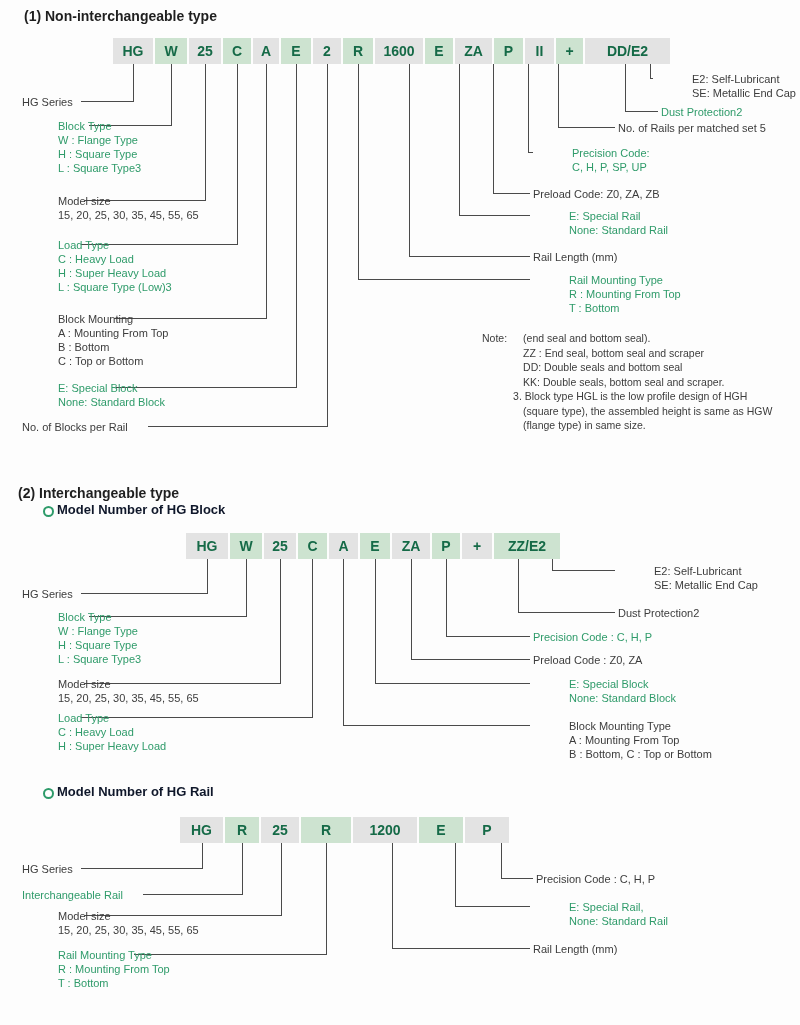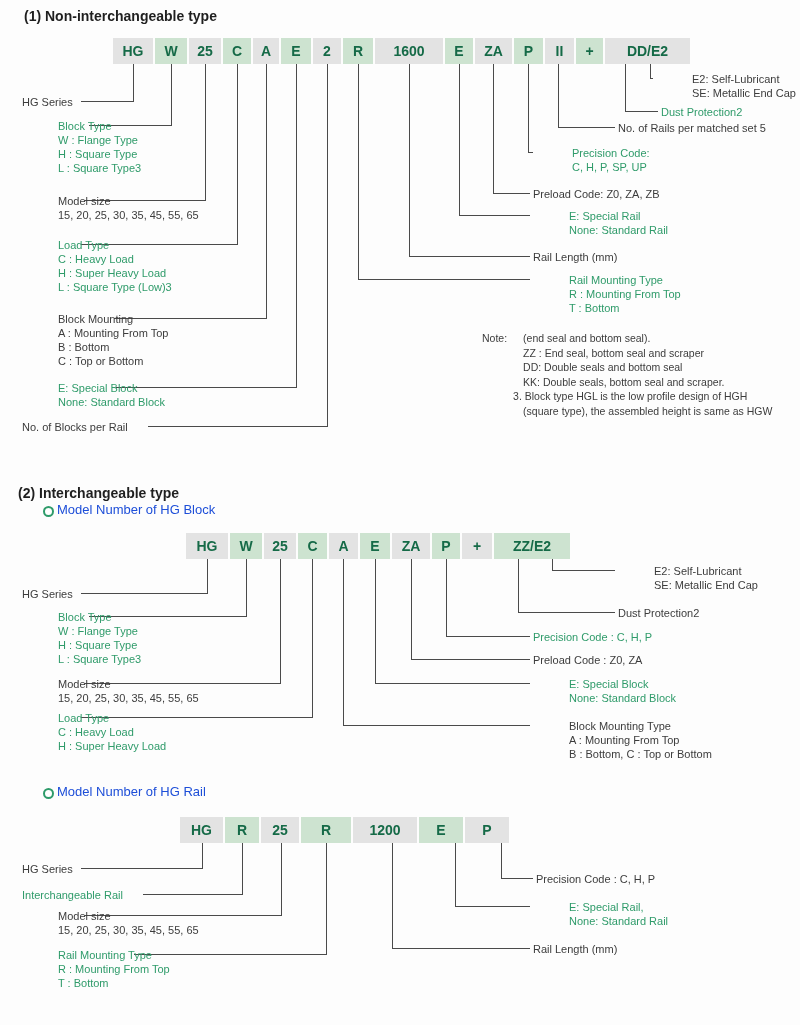--- a/index.html
+++ b/index.html
@@ -1,20 +1,20 @@
 <!DOCTYPE html>
 <html><head>
 <meta charset="utf-8">
 <style>
   html,body{margin:0;padding:0;background:#fff;}
   .page{position:relative;width:800px;height:1025px;background:#fdfdfd;overflow:hidden;
         font-family:"Liberation Sans", sans-serif;}
   svg.wires{position:absolute;left:0;top:0;z-index:1;}
   .sec-title{position:absolute;font-size:14px;font-weight:bold;color:#1f1f1f;z-index:2;white-space:nowrap;}
-  .sub-title{position:absolute;font-size:13px;font-weight:normal;color:#1d4ed8;z-index:2;white-space:nowrap;}
+  .sub-title{position:absolute;font-size:13px;font-weight:bold;color:#0f172a;z-index:2;white-space:nowrap;}
   .ring{position:absolute;width:7px;height:7px;border:2px solid #2e9b6a;border-radius:50%;z-index:2;background:#fff;}
   .code-row{position:absolute;display:flex;gap:2px;z-index:2;}
   .code-row .seg{display:block;height:26px;line-height:26px;text-align:center;
         font-size:14px;font-weight:bold;color:#156a47;background:#e3e3e3;}
   .code-row .seg:nth-child(even){background:#cde3d0;}
   .lbl{position:absolute;font-size:11px;line-height:14px;z-index:2;white-space:nowrap;}
   .lbl div{white-space:nowrap;margin-left:36px;}
   .g{color:#2f9b6a;}
   .d{color:#3c3c3c;}
   .note{position:absolute;display:flex;z-index:2;font-size:10.5px;color:#3c3c3c;}
@@ -72,21 +72,21 @@
 
   <div class="code-row" style="left:113px;top:38px">
     <span class="seg" style="width:40px">HG</span>
     <span class="seg" style="width:32px">W</span>
     <span class="seg" style="width:32px">25</span>
     <span class="seg" style="width:28px">C</span>
     <span class="seg" style="width:26px">A</span>
     <span class="seg" style="width:30px">E</span>
     <span class="seg" style="width:28px">2</span>
     <span class="seg" style="width:30px">R</span>
-    <span class="seg" style="width:68px">1600</span>
+    <span class="seg" style="width:48px">1600</span>
     <span class="seg" style="width:28px">E</span>
     <span class="seg" style="width:37px">ZA</span>
     <span class="seg" style="width:29px">P</span>
     <span class="seg" style="width:29px">II</span>
     <span class="seg" style="width:27px">+</span>
     <span class="seg" style="width:85px">DD/E2</span>
   </div>
 
   <div class="lbl d" style="left:22px;top:95px">HG Series</div>
 
@@ -154,38 +154,39 @@
 
   <div class="note" style="left:482px;top:331px">
     <span class="note-label">Note:</span>
     <div>
       <div class="note-line ind">(end seal and bottom seal).</div>
       <div class="note-line ind">ZZ : End seal, bottom seal and scraper</div>
       <div class="note-line ind">DD: Double seals and bottom seal</div>
       <div class="note-line ind">KK: Double seals, bottom seal and scraper.</div>
       <div class="note-line">3. Block type HGL is the low profile design of HGH</div>
       <div class="note-line ind">(square type), the assembled height is same as HGW</div>
+      <div class="note-line ind">(flange type) in same size.</div>
     </div>
   </div>
 
   <div class="sec-title" style="left:18px;top:485px">(2) Interchangeable type</div>
   <span class="ring" style="left:43px;top:506px"></span>
   <div class="sub-title" style="left:57px;top:502px">Model Number of HG Block</div>
 
   <div class="code-row" style="left:186px;top:533px">
     <span class="seg" style="width:42px">HG</span>
     <span class="seg" style="width:32px">W</span>
     <span class="seg" style="width:32px">25</span>
     <span class="seg" style="width:29px">C</span>
     <span class="seg" style="width:29px">A</span>
     <span class="seg" style="width:30px">E</span>
     <span class="seg" style="width:38px">ZA</span>
     <span class="seg" style="width:28px">P</span>
     <span class="seg" style="width:30px">+</span>
-    <span class="seg" style="width:76px">ZZ/E2</span>
+    <span class="seg" style="width:66px">ZZ/E2</span>
   </div>
 
   <div class="lbl d" style="left:22px;top:587px">HG Series</div>
 
   <div class="lbl g" style="left:22px;top:610px">
     <div>Block  Type</div>
       <div>W : Flange  Type</div>
     <div>H : Square Type</div>
       <div>L : Square Type3</div>
   </div>

